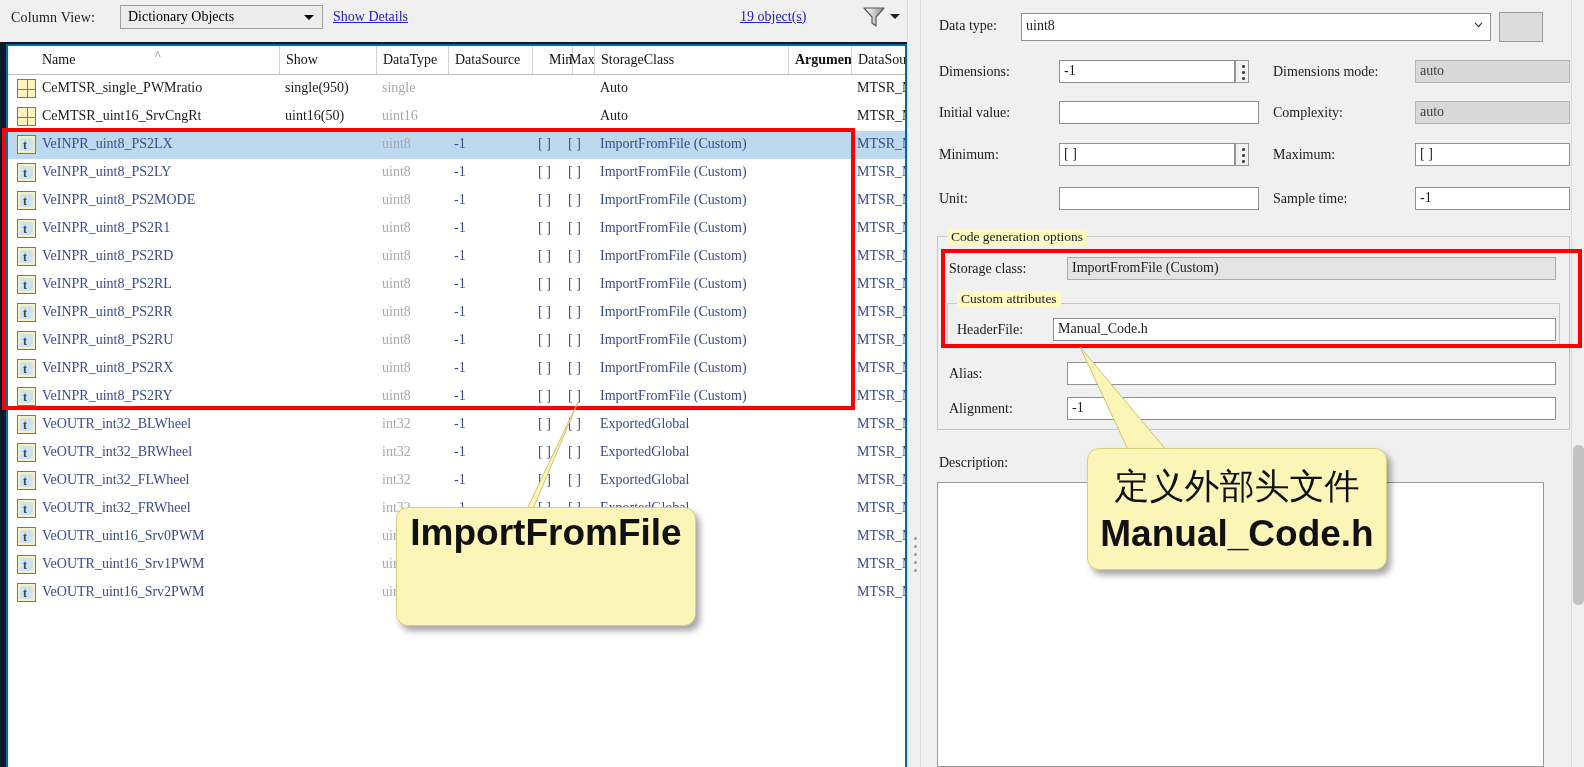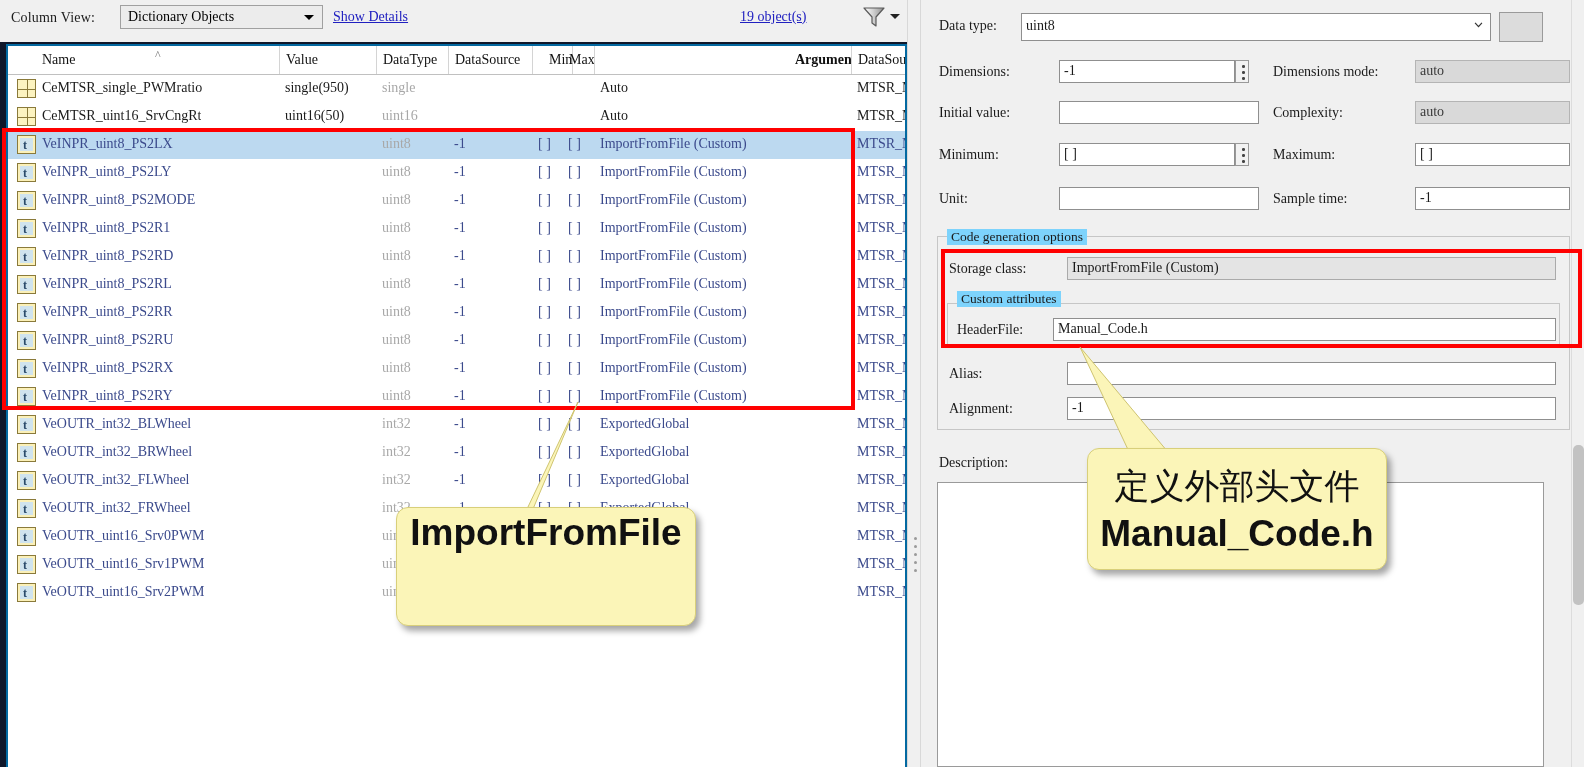--- a/index.html
+++ b/index.html
@@ -158,21 +158,21 @@
   #dtype-btn{
     position:absolute;left:578px;top:12px;width:44px;height:30px;
     background:#dcdcdc;border:1px solid #9a9a9a;box-sizing:border-box;
   }
   
   .group{
     position:absolute;border:1px solid #c6c6c6;box-sizing:border-box;
     background:transparent;
   }
   .group-title{
-    position:absolute;font-size:13.5px;color:#1a1a1a;background:#7dd3fc;
+    position:absolute;font-size:13.5px;color:#1a1a1a;background:#fef9c3;
     padding:0 4px;white-space:nowrap;
   }
   #desc-box{
     position:absolute;left:16px;top:482px;width:607px;height:285px;
     background:#ffffff;border:1px solid #9a9a9a;box-sizing:border-box;
   }
   #right-scrollbar{
     position:absolute;left:1571px;top:0;width:13px;height:767px;
     background:#f0f0f0;border-left:1px solid #dcdcdc;box-sizing:border-box;
   }
@@ -230,33 +230,36 @@
     <div id="filter-arrow"></div>
   </div>
 
   <div id="table-wrap">
     <div id="table-head">
       <div class="hcell" style="left:28px;width:244px;">
           <span>Name</span>
         </div>
       <div id="sort-caret">^</div>
       <div class="hcell" style="left:272px;width:97px;">
-          <span>Value</span>
+          <span>Show</span>
         </div>
       <div class="hcell" style="left:369px;width:72px;">
           <span>DataType</span>
         </div>
       <div class="hcell" style="left:441px;width:84px;">
           <span>DataSource</span>
         </div>
       <div class="hcell" style="left:535px;width:30px;text-align:right;">
           <span>Min</span>
         </div>
       <div class="hcell" style="left:555px;width:32px;">
           <span>Max</span>
+        </div>
+      <div class="hcell" style="left:587px;width:194px;">
+          <span>StorageClass</span>
         </div>
       <div class="hcell" style="left:781px;width:63px;font-weight:bold;">
           <span>Argument</span>
         </div>
       <div class="hcell" style="left:844px;width:57px;border-right:none;">
           <span>DataSource</span>
         </div>
     </div>
     <div id="table-body">
         <div class="row gray">

